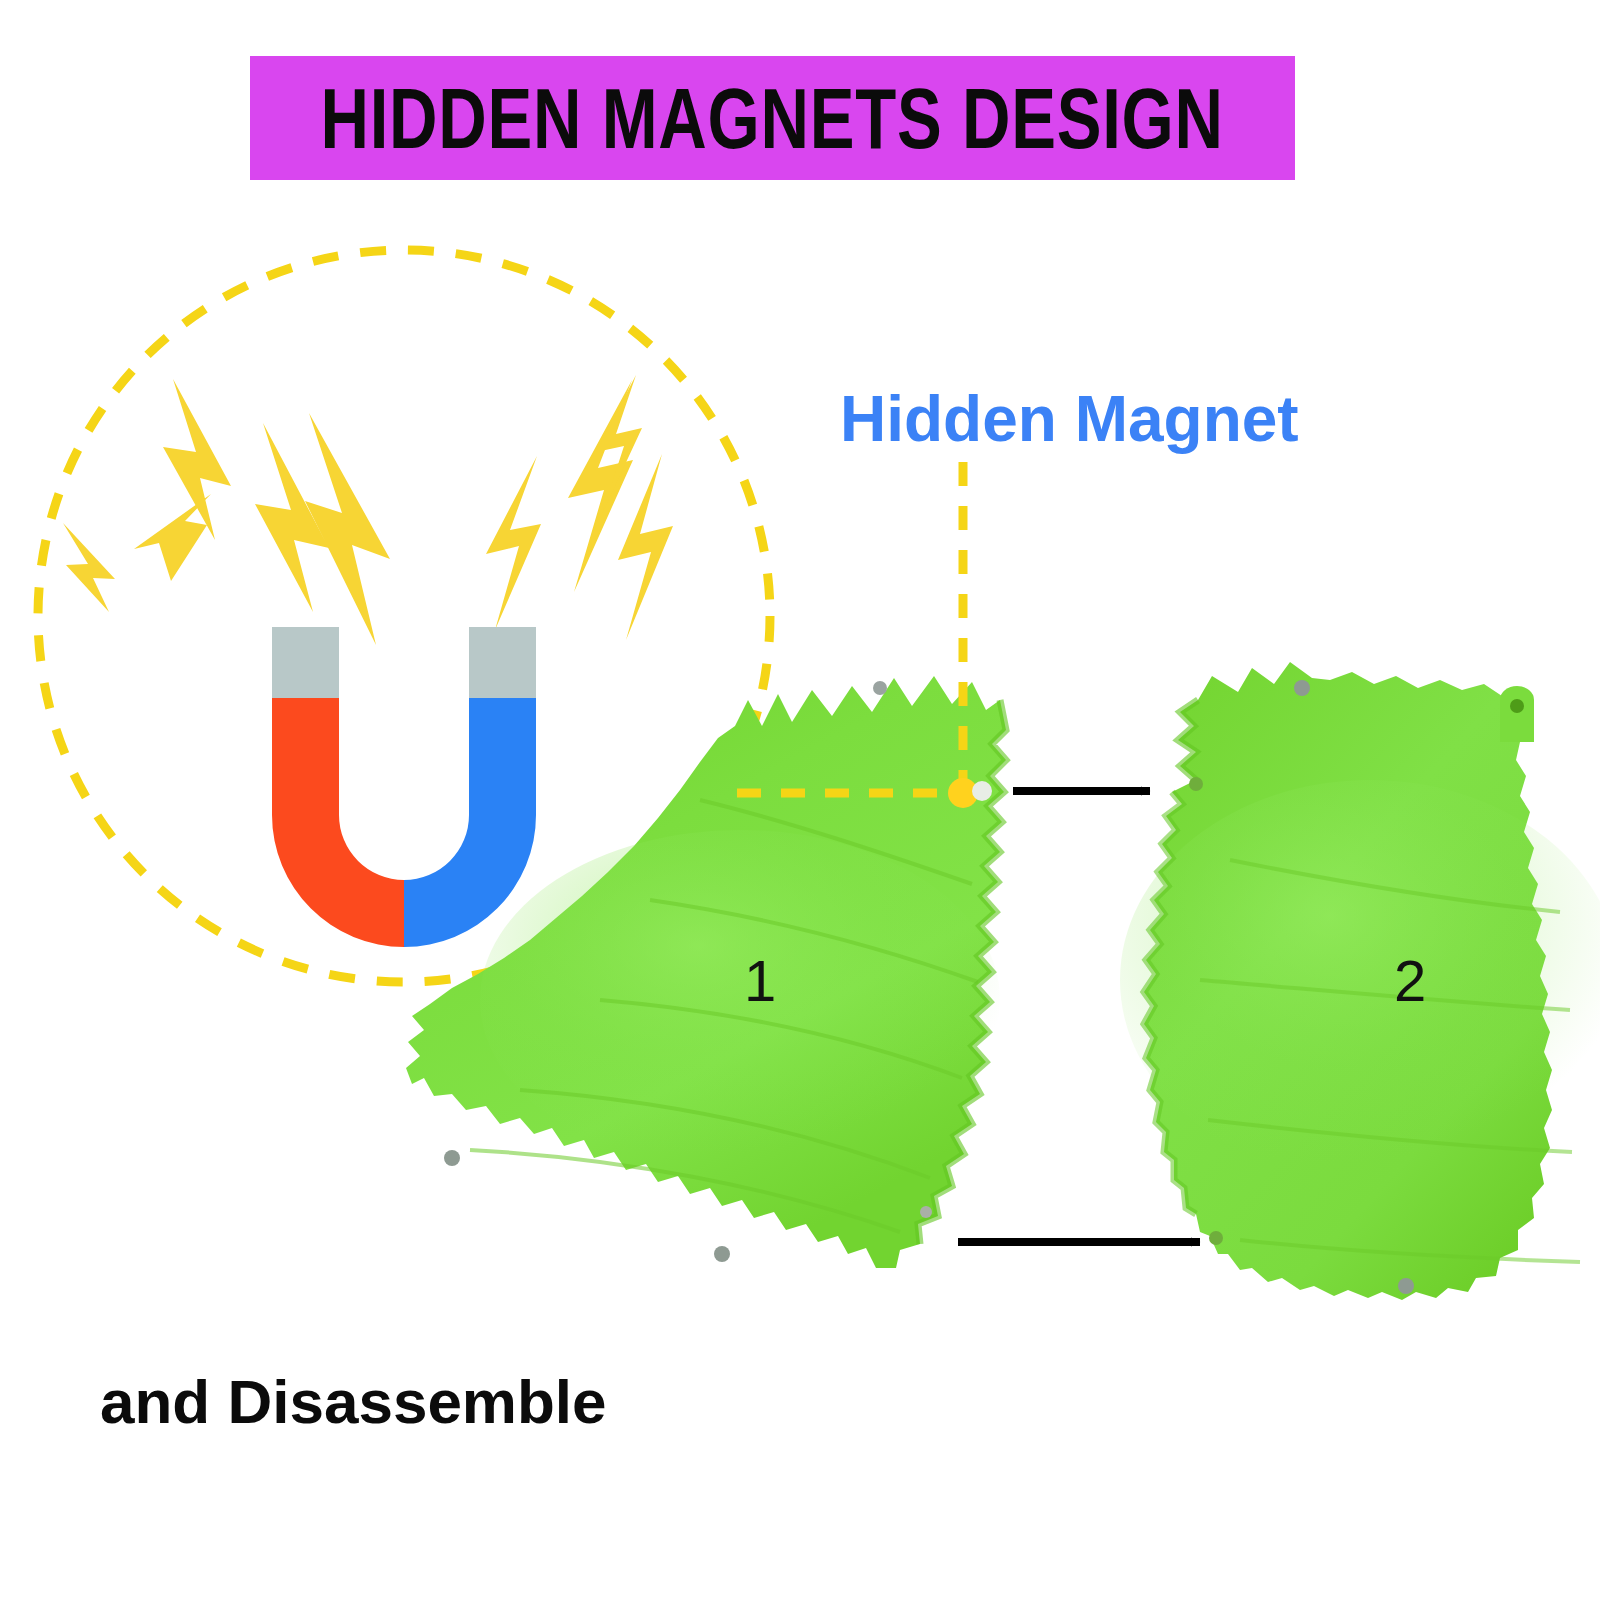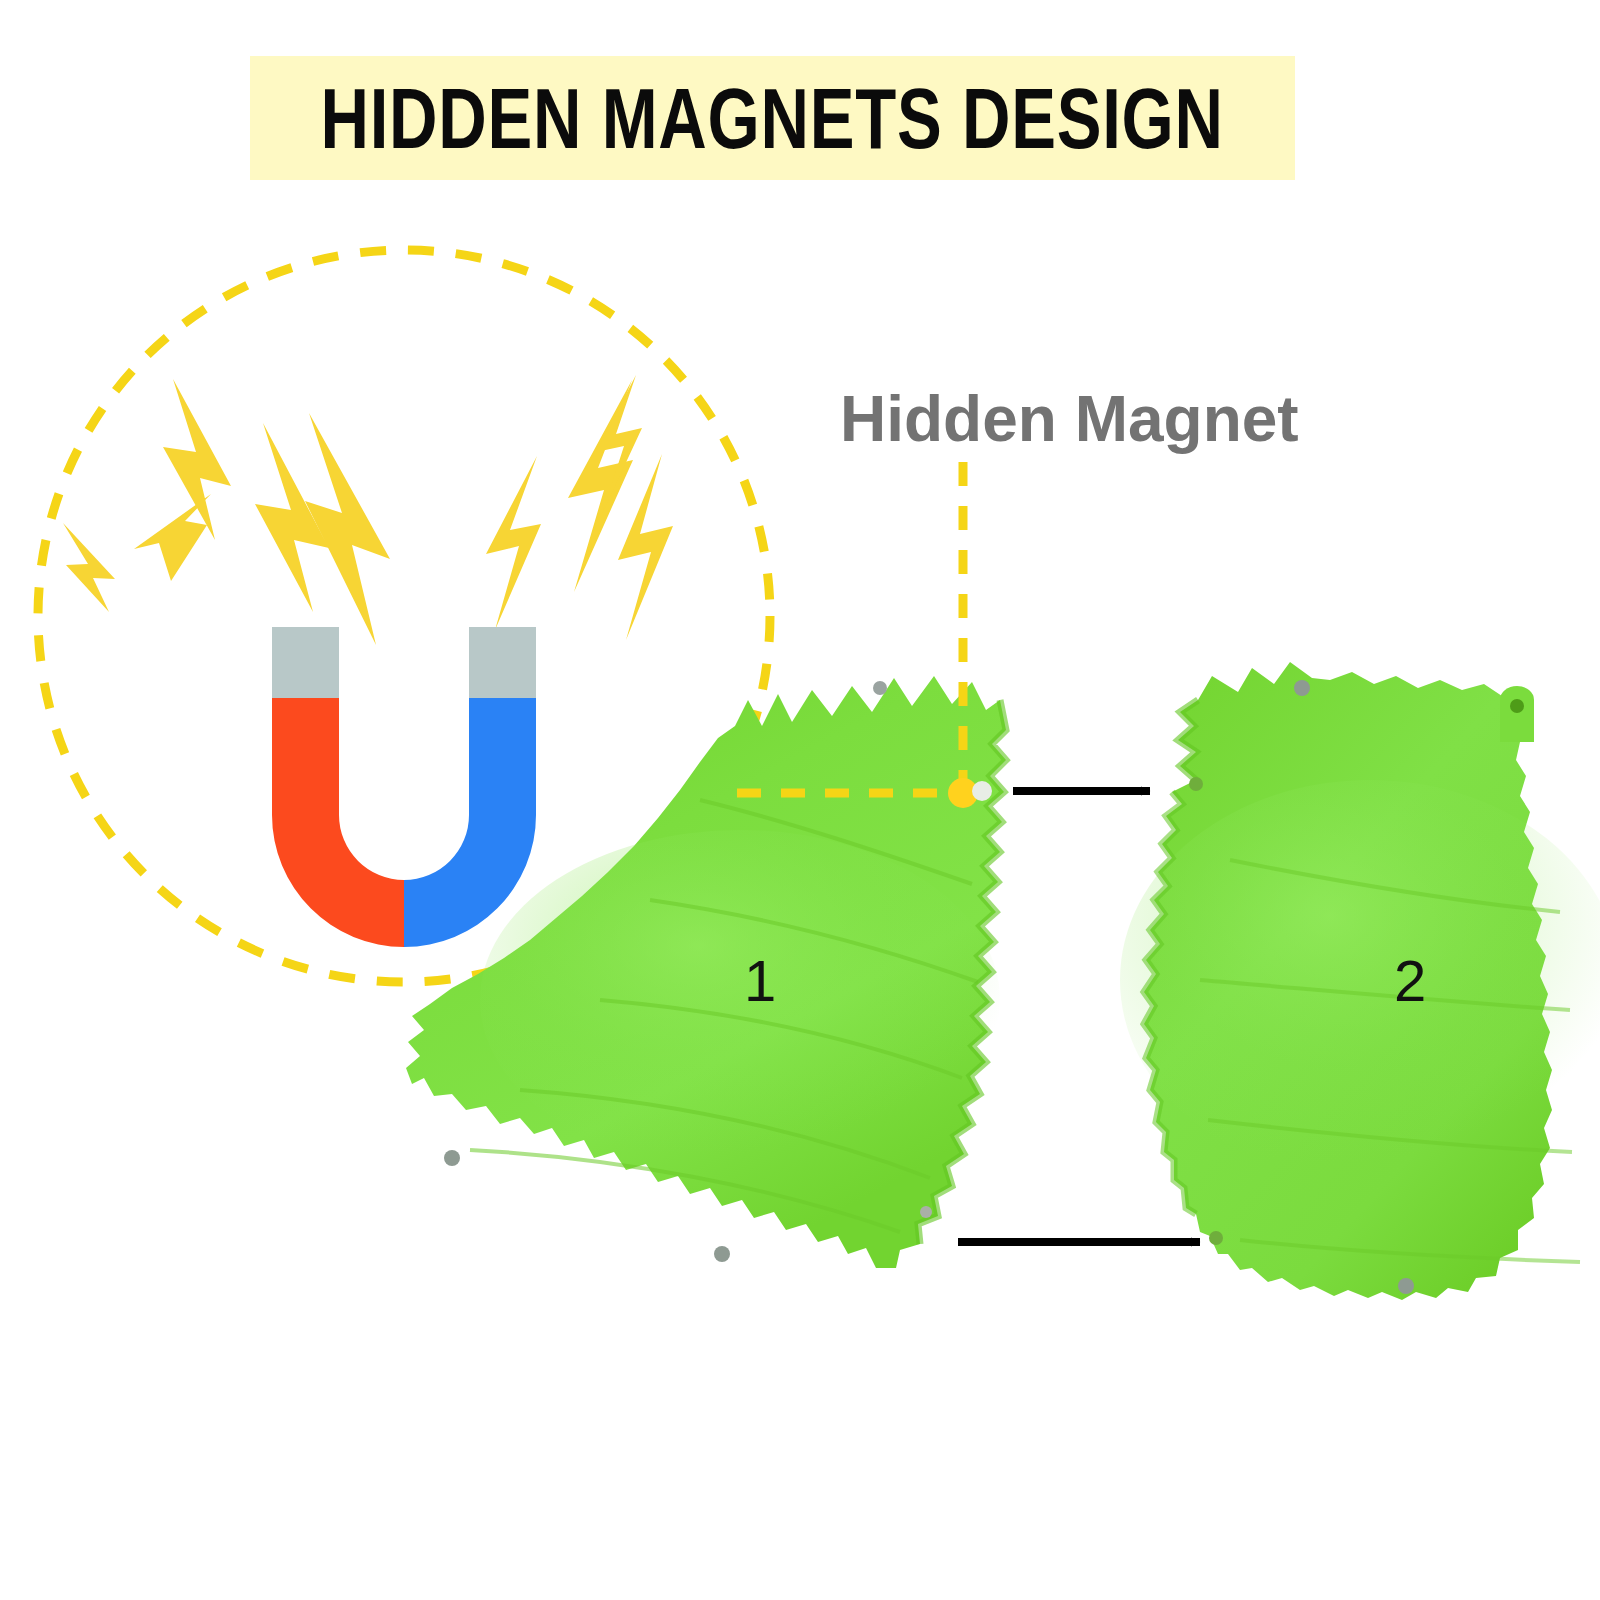--- a/index.html
+++ b/index.html
@@ -24,21 +24,21 @@
     background: #ffffff;
   }
 
   
   .banner {
     position: absolute;
     left: 250px;
     top: 56px;
     width: 1045px;
     height: 124px;
-    background: #fef9c3;
+    background: #d946ef;
     display: flex;
     align-items: center;
     justify-content: center;
   }
   .banner-title {
     font-family: "Liberation Sans Narrow", "Liberation Sans", sans-serif;
     font-weight: 700;
     font-size: 86px;
     letter-spacing: 1px;
     color: #0b0b0b;
@@ -58,21 +58,21 @@
     pointer-events: none;
   }
 
   
   .label-hidden-magnet {
     position: absolute;
     left: 840px;
     top: 386px;
     font-size: 64px;
     font-weight: 700;
-    color: #737373;
+    color: #3b82f6;
     white-space: nowrap;
     line-height: 1.05;
   }
   .label-bottom {
     position: absolute;
     left: 100px;
     top: 1288px;
     font-size: 62px;
     font-weight: 700;
     color: #0b0b0b;
@@ -290,15 +290,16 @@
     </g>
   </svg>
 
   <div class="label-hidden-magnet">Hidden Magnet</div>
 
   <div class="piece-number num-1">1</div>
 
   <div class="piece-number num-2">2</div>
 
   <div class="label-bottom">
+    <div>and Disassemble</div>
   </div>
 
 </div>
 
 </body></html>

